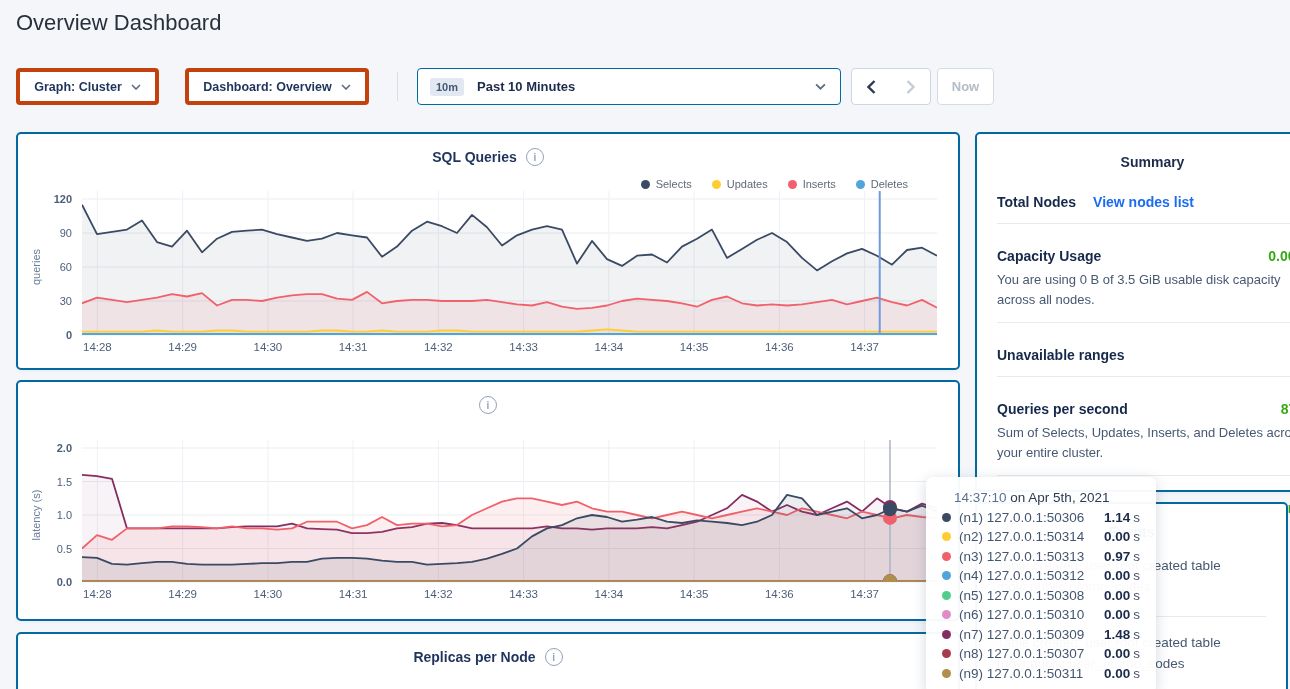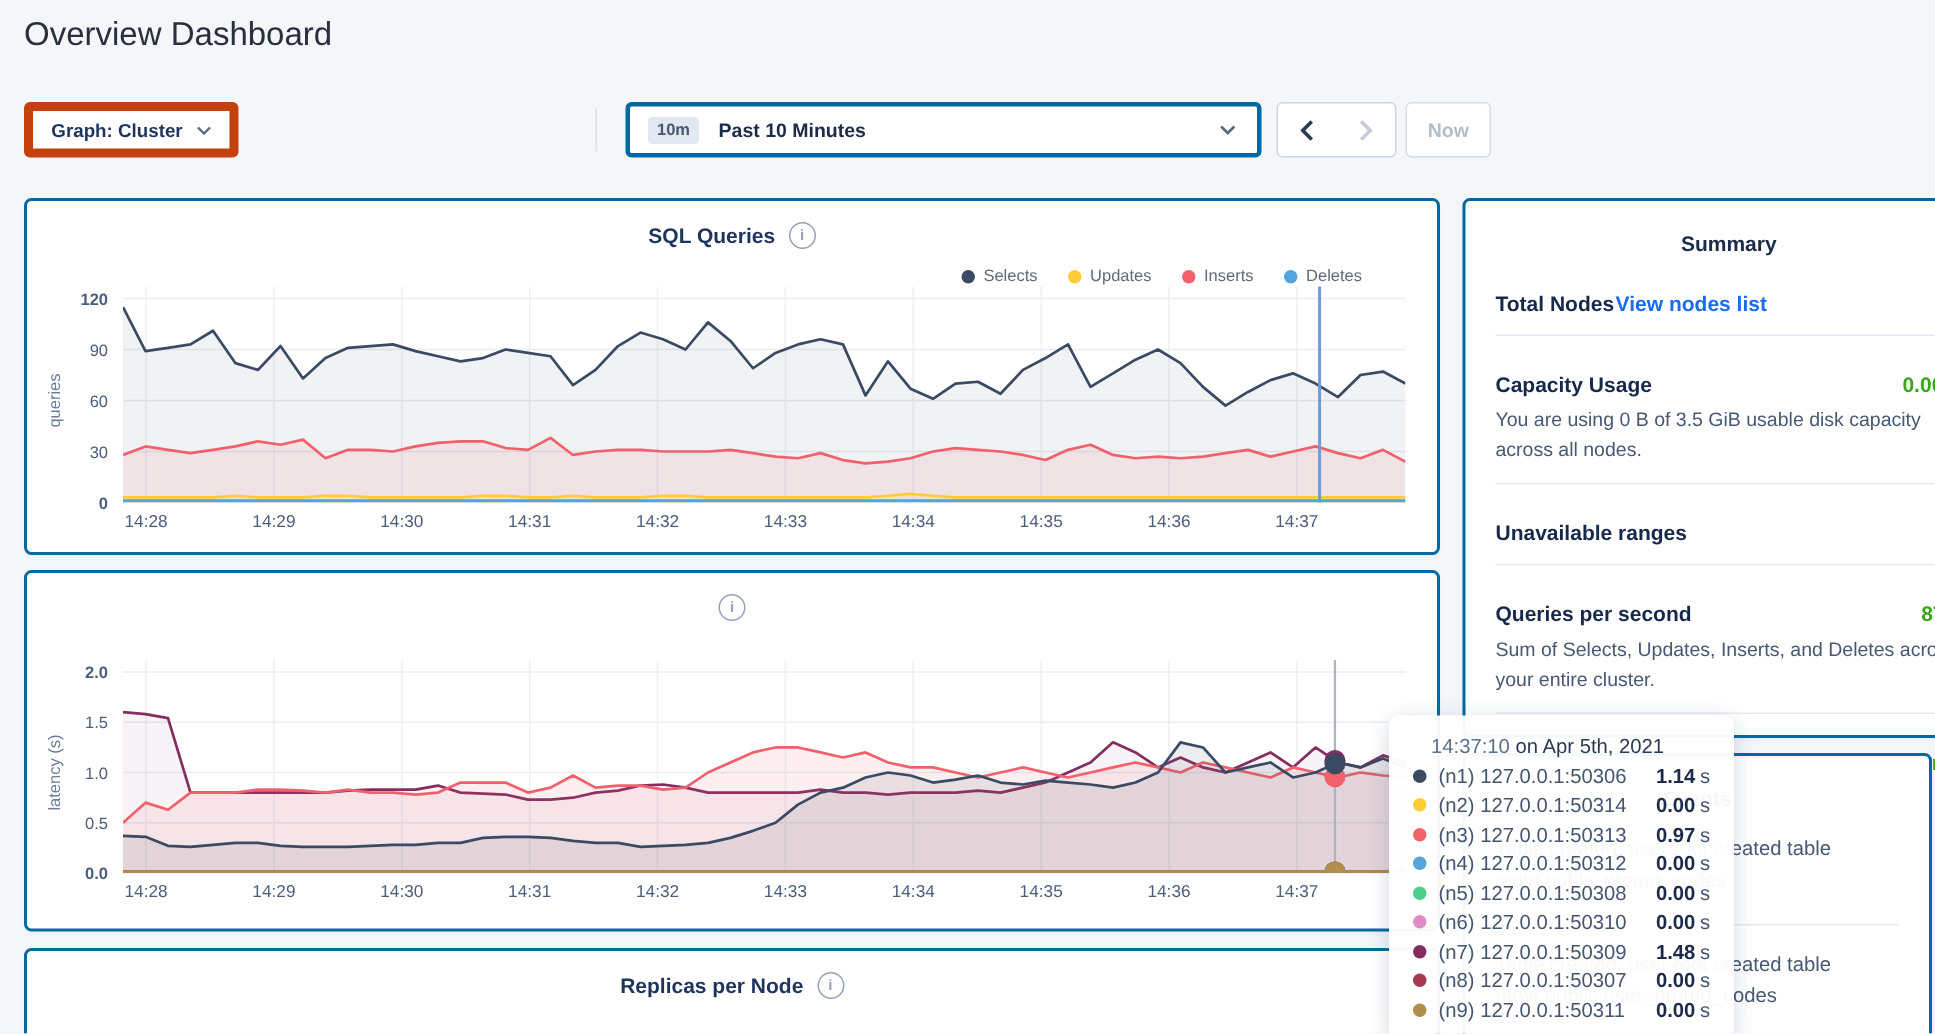--- a/index.html
+++ b/index.html
@@ -1,26 +1,26 @@
 <!DOCTYPE html>
 <html><head>
 <meta charset="utf-8">
 <style>
   html,body{margin:0;padding:0;background:#f4f6fa;}
   .screen{position:relative;width:1290px;height:689px;background:#f4f6fa;overflow:hidden;
           font-family:"Liberation Sans",sans-serif;color:#475872;padding-left:13px;}
   h1.page-title{position:absolute;left:16px;top:10px;margin:0;font-size:22px;font-weight:500;color:#27303c;}
   
-  .tb-btn{position:absolute;top:68px;height:37px;background:#fff;border:6px solid #c2410c;border-radius:4px;
+  .tb-btn{position:absolute;top:68px;height:37px;background:#fff;border:4px solid #c2410c;border-radius:4px;
           display:flex;align-items:center;justify-content:center;gap:9px;font-size:12.5px;font-weight:bold;
           color:#1e345c;box-sizing:border-box;cursor:pointer;}
   #btn-graph{left:16px;width:143px;}
   #btn-dashboard{left:185px;width:184px;}
   .tb-divider{position:absolute;left:397px;top:72px;width:1px;height:29px;background:#d9dfe8;}
-  #time-selector{position:absolute;left:417px;top:68px;width:424px;height:37px;background:#fff;border:3px solid #0369a1;
+  #time-selector{position:absolute;left:417px;top:68px;width:424px;height:37px;background:#fff;border:1px solid #0369a1;
           border-radius:4px;display:flex;align-items:center;box-sizing:border-box;padding:0 14px 0 12px;cursor:pointer;}
   .time-badge{background:#e2e8f1;color:#475872;font-size:11px;font-weight:bold;padding:3px 6px;border-radius:3px;}
   .time-label{margin-left:13px;font-size:13px;font-weight:bold;color:#1c2b4a;}
   #time-selector .chev{margin-left:auto;}
   #nav-group{position:absolute;left:851px;top:68px;width:80px;height:37px;border:1px solid #cdd5e0;border-radius:4px;
           background:#fff;display:flex;box-sizing:border-box;}
   #nav-group button{flex:1;border:none;background:transparent;display:flex;align-items:center;justify-content:center;cursor:pointer;padding:0;}
   #btn-prev{border-right:1px solid #dde3ec;color:#2c3a52;}
   #btn-next{color:#c5cdd9;}
   #btn-now{position:absolute;left:937px;top:68px;width:57px;height:37px;background:#fff;border:1px solid #d6dce5;
@@ -38,21 +38,21 @@
           display:flex;align-items:center;justify-content:center;cursor:pointer;}
   .legend{position:absolute;top:44px;right:50px;display:flex;gap:20px;align-items:flex-start;}
   .lg-item{display:flex;align-items:center;gap:6px;font-size:11px;color:#5f6b7a;cursor:pointer;}
   .lg-dot{width:9px;height:9px;border-radius:50%;display:inline-block;}
   .chart-host{position:absolute;left:0;top:0;}
   
   .sum-title,.ev-title{text-align:center;font-size:14px;font-weight:bold;color:#1c2b4a;padding-top:20px;}
   .sum-body{padding:0 20px;}
   .sum-row{display:flex;align-items:baseline;margin-top:24px;}
   .sum-label{font-size:14px;font-weight:bold;color:#17294b;}
-  .sum-link{margin-left:1px;font-size:14px;font-weight:bold;color:#1b6cf2;cursor:pointer;text-decoration:none;}
+  .sum-link{margin-left:17px;font-size:14px;font-weight:bold;color:#1b6cf2;cursor:pointer;text-decoration:none;}
   .sum-value{margin-left:auto;font-size:14px;font-weight:bold;color:#37a817;}
   .sum-desc{font-size:13px;color:#475872;line-height:1.5;margin-top:6px;}
   .sum-hr{border:none;border-top:1px solid #e6eaf0;margin:13px 0;}
   
   .ev-body{padding:0 20px;}
   .ev-item{font-size:13.5px;color:#475872;line-height:1.55;margin-top:16px;cursor:pointer;}
   .ev-hr{border:none;border-top:1px solid #e6eaf0;margin:18px 0 2px;}
   
   .tooltip{position:absolute;left:926px;top:477px;width:230px;background:rgba(255,255,255,0.96);border-radius:7px;
           box-shadow:0 3px 14px rgba(40,60,90,0.20);padding:13px 16px 12px;z-index:20;box-sizing:border-box;}
@@ -66,20 +66,26 @@
 </style>
 </head>
 <body>
 
 <div class="screen">
 
   <h1 class="page-title">Overview Dashboard</h1>
 
   <div class="tb-btn" id="btn-graph">
     <span>Graph: Cluster</span>
+    <svg width="10" height="6" viewBox="0 0 10 6">
+        <polyline points="1,1 5,5 9,1" fill="none" stroke="#5f6b80" stroke-width="1.6"></polyline>
+      </svg>
+  </div>
+  <div class="tb-btn" id="btn-dashboard">
+    <span>Dashboard: Overview</span>
     <svg width="10" height="6" viewBox="0 0 10 6">
         <polyline points="1,1 5,5 9,1" fill="none" stroke="#5f6b80" stroke-width="1.6"></polyline>
       </svg>
   </div>
   <div class="tb-divider"></div>
   <div id="time-selector">
     <span class="time-badge">10m</span>
     <span class="time-label">Past 10 Minutes</span>
     <svg class="chev" width="11" height="7" viewBox="0 0 10 6">
         <polyline points="1,1 5,5 9,1" fill="none" stroke="#5f6b80" stroke-width="1.6"></polyline>

